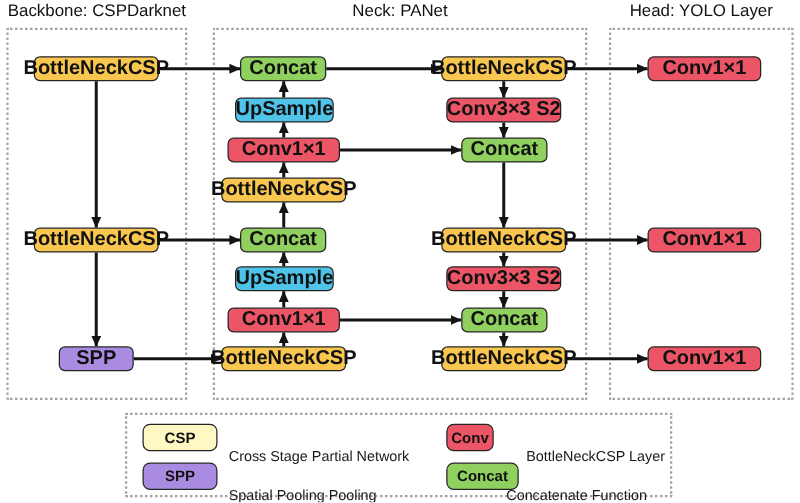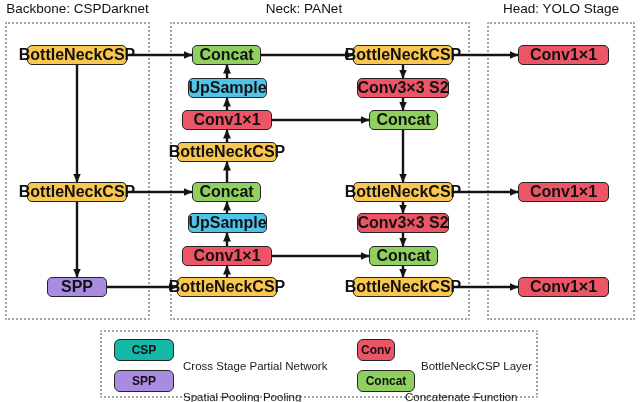--- a/index.html
+++ b/index.html
@@ -68,23 +68,23 @@
         <line x1="403" y1="130" x2="403" y2="182" stroke="#141414" stroke-width="2.4" marker-end="url(#arrowhead)"></line>
         <line x1="403" y1="202" x2="403" y2="213" stroke="#141414" stroke-width="2.4" marker-end="url(#arrowhead)"></line>
         <line x1="403" y1="233" x2="403" y2="246" stroke="#141414" stroke-width="2.4" marker-end="url(#arrowhead)"></line>
         <line x1="403" y1="266" x2="403" y2="277" stroke="#141414" stroke-width="2.4" marker-end="url(#arrowhead)"></line>
       </g>
   </svg>
   <div id="diagram">
       <div class="section" style="left: 5px; top: 22px; width: 145px; height: 298px; border-color: rgb(163, 163, 163);"></div>
       <div class="section-title" style="left: 5px; top: 0px; width: 145px;">Backbone: CSPDarknet</div>
       <div class="section" style="left: 170px; top: 22px; width: 300px; height: 298px; border-color: rgb(163, 163, 163);"></div>
-      <div class="section-title" style="left: 154px; top: 0px; width: 300px;">Neck: PANet</div>
+      <div class="section-title" style="left: 170px; top: 0px; width: 300px;">Neck: PANet</div>
       <div class="section" style="left: 487px; top: 22px; width: 148px; height: 298px; border-color: rgb(163, 163, 163);"></div>
-      <div class="section-title" style="left: 487px; top: 0px; width: 148px;">Head: YOLO Stage</div>
+      <div class="section-title" style="left: 487px; top: 0px; width: 148px;">Head: YOLO Layer</div>
       <div class="node" style="left: 27px; top: 45px; width: 100px; height: 20px; background: rgb(249, 199, 79); border-color: rgb(37, 37, 37);">BottleNeckCSP</div>
       <div class="node" style="left: 27px; top: 182px; width: 100px; height: 20px; background: rgb(249, 199, 79); border-color: rgb(37, 37, 37);">BottleNeckCSP</div>
       <div class="node" style="left: 47px; top: 277px; width: 60px; height: 20px; background: rgb(169, 140, 226); border-color: rgb(37, 37, 37);">SPP</div>
       <div class="node" style="left: 192px; top: 45px; width: 69px; height: 20px; background: rgb(143, 208, 95); border-color: rgb(37, 37, 37);">Concat</div>
       <div class="node" style="left: 188px; top: 78px; width: 79px; height: 20px; background: rgb(79, 195, 232); border-color: rgb(37, 37, 37);">UpSample</div>
       <div class="node" style="left: 182px; top: 110px; width: 90px; height: 20px; background: rgb(236, 85, 101); border-color: rgb(37, 37, 37);">Conv1×1</div>
       <div class="node" style="left: 177px; top: 142px; width: 100px; height: 20px; background: rgb(249, 199, 79); border-color: rgb(37, 37, 37);">BottleNeckCSP</div>
       <div class="node" style="left: 192px; top: 182px; width: 69px; height: 20px; background: rgb(143, 208, 95); border-color: rgb(37, 37, 37);">Concat</div>
       <div class="node" style="left: 188px; top: 213px; width: 79px; height: 20px; background: rgb(79, 195, 232); border-color: rgb(37, 37, 37);">UpSample</div>
       <div class="node" style="left: 182px; top: 246px; width: 90px; height: 20px; background: rgb(236, 85, 101); border-color: rgb(37, 37, 37);">Conv1×1</div>
@@ -93,21 +93,21 @@
       <div class="node" style="left: 357px; top: 78px; width: 92px; height: 20px; background: rgb(236, 85, 101); border-color: rgb(37, 37, 37);">Conv3×3 S2</div>
       <div class="node" style="left: 369px; top: 110px; width: 69px; height: 20px; background: rgb(143, 208, 95); border-color: rgb(37, 37, 37);">Concat</div>
       <div class="node" style="left: 353px; top: 182px; width: 100px; height: 20px; background: rgb(249, 199, 79); border-color: rgb(37, 37, 37);">BottleNeckCSP</div>
       <div class="node" style="left: 357px; top: 213px; width: 92px; height: 20px; background: rgb(236, 85, 101); border-color: rgb(37, 37, 37);">Conv3×3 S2</div>
       <div class="node" style="left: 369px; top: 246px; width: 69px; height: 20px; background: rgb(143, 208, 95); border-color: rgb(37, 37, 37);">Concat</div>
       <div class="node" style="left: 353px; top: 277px; width: 100px; height: 20px; background: rgb(249, 199, 79); border-color: rgb(37, 37, 37);">BottleNeckCSP</div>
       <div class="node" style="left: 518px; top: 45px; width: 91px; height: 20px; background: rgb(236, 85, 101); border-color: rgb(37, 37, 37);">Conv1×1</div>
       <div class="node" style="left: 518px; top: 182px; width: 91px; height: 20px; background: rgb(236, 85, 101); border-color: rgb(37, 37, 37);">Conv1×1</div>
       <div class="node" style="left: 518px; top: 277px; width: 91px; height: 20px; background: rgb(236, 85, 101); border-color: rgb(37, 37, 37);">Conv1×1</div>
       <div class="legend-box" style="left: 100px; top: 330px; width: 438px; height: 68px; border-color: rgb(163, 163, 163);"></div>
-      <div class="legend-chip" style="left: 114px; top: 339px; width: 60px; height: 22px; background: #14b8a6; border-color: rgb(37, 37, 37);">CSP</div>
+      <div class="legend-chip" style="left: 114px; top: 339px; width: 60px; height: 22px; background: #fef9c3; border-color: rgb(37, 37, 37);">CSP</div>
       <div class="legend-label" style="left: 183px; top: 339px;">Cross Stage Partial Network</div>
       <div class="legend-chip" style="left: 114px; top: 370px; width: 60px; height: 22px; background: rgb(169, 140, 226); border-color: rgb(37, 37, 37);">SPP</div>
       <div class="legend-label" style="left: 183px; top: 370px;">Spatial Pooling Pooling</div>
       <div class="legend-chip" style="left: 357px; top: 339px; width: 38px; height: 22px; background: rgb(236, 85, 101); border-color: rgb(37, 37, 37);">Conv</div>
       <div class="legend-label" style="left: 421px; top: 339px;">BottleNeckCSP Layer</div>
       <div class="legend-chip" style="left: 357px; top: 370px; width: 58px; height: 22px; background: rgb(143, 208, 95); border-color: rgb(37, 37, 37);">Concat</div>
       <div class="legend-label" style="left: 405px; top: 370px;">Concatenate Function</div>
     </div>
 </div>
 

